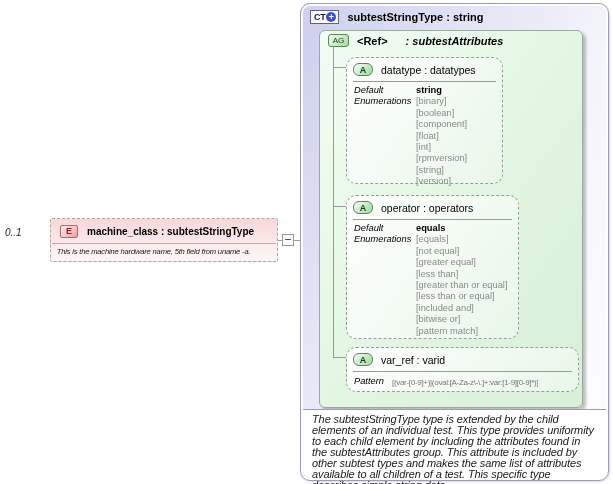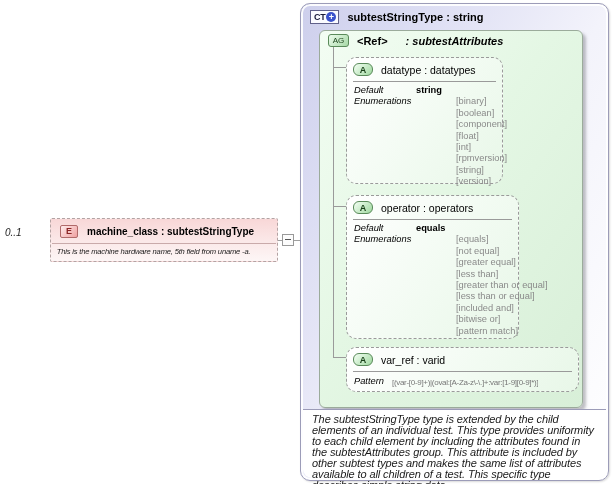--- a/index.html
+++ b/index.html
@@ -71,21 +71,21 @@
   .a-icon { width:20px; height:13px; border:1px solid #5a8a5a; border-radius:6px;
             background:linear-gradient(135deg,#f4fff4,#9fd89f); color:#173f17;
             font-size:9px; font-weight:bold; display:flex; align-items:center; justify-content:center;
             box-sizing:border-box; flex-shrink:0; }
   .attr-title { margin-left:8px; font-weight:normal; font-size:10.5px; white-space:nowrap; }
   .attr-sep { border-top:1px solid #9a9a9a; margin:0 6px; }
   .facets { padding:3px 0 0 7px; }
   .facet-row { display:flex; align-items:flex-start; font-size:9.3px; line-height:11.4px; }
   .facet-label { width:62px; flex-shrink:0; font-style:italic; color:#000; }
   .facet-bold { font-weight:bold; }
-  .enum-item { color:#8a8a8a; white-space:nowrap;margin-left:40px; }
+  .enum-item { color:#8a8a8a; white-space:nowrap; }
   .pattern-row { display:flex; padding:4px 0 0 7px; font-size:9.3px; }
   .pattern-label { font-style:italic; margin-right:8px; flex-shrink:0; }
   .pattern-value { color:#777; font-size:8px; letter-spacing:-0.3px; white-space:nowrap; padding-top:2px; overflow:hidden; }
 
   
   .panel-annot { position:absolute; left:2px; right:2px; top:405px; bottom:2px; box-sizing:border-box;
                  background:#ffffff; border-top:1px solid #9c9cb8; border-radius:0 0 9px 9px;
                  padding:4px 9px 0 9px; }
   .panel-annot p { margin:0; font-style:italic; font-size:11px; line-height:11px;
                    letter-spacing:-0.1px; color:#1a1a1a; }

